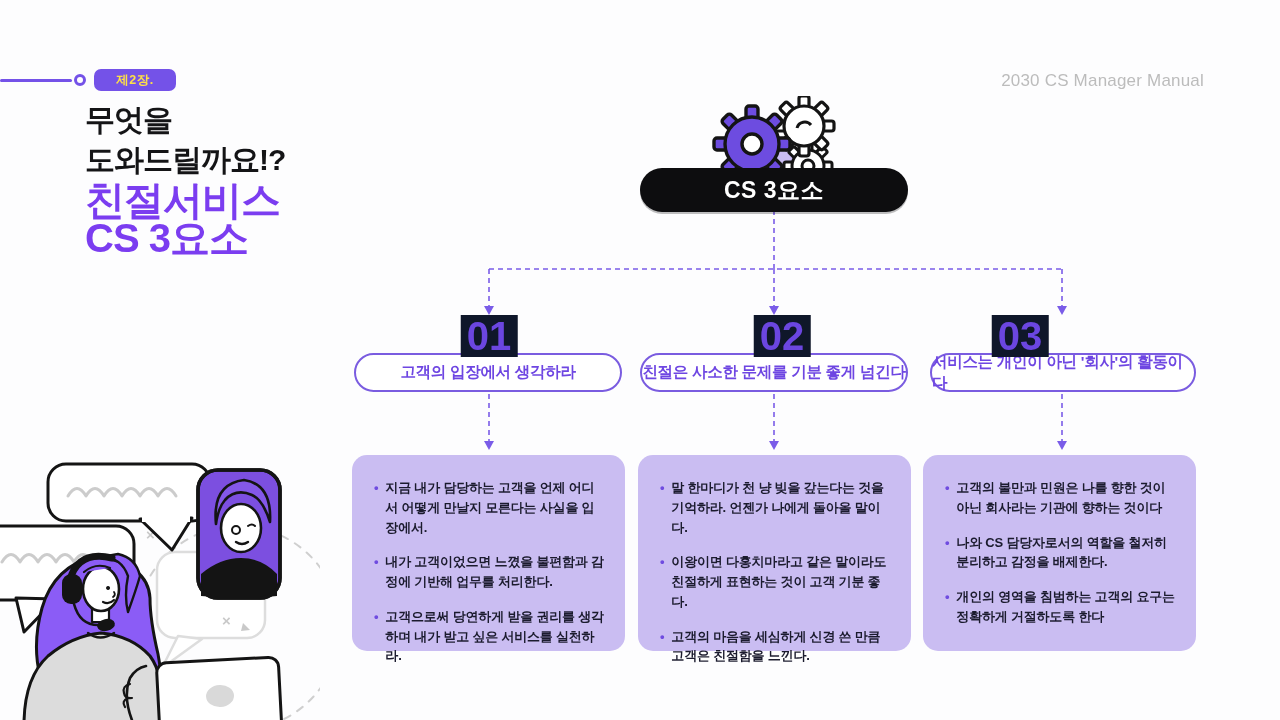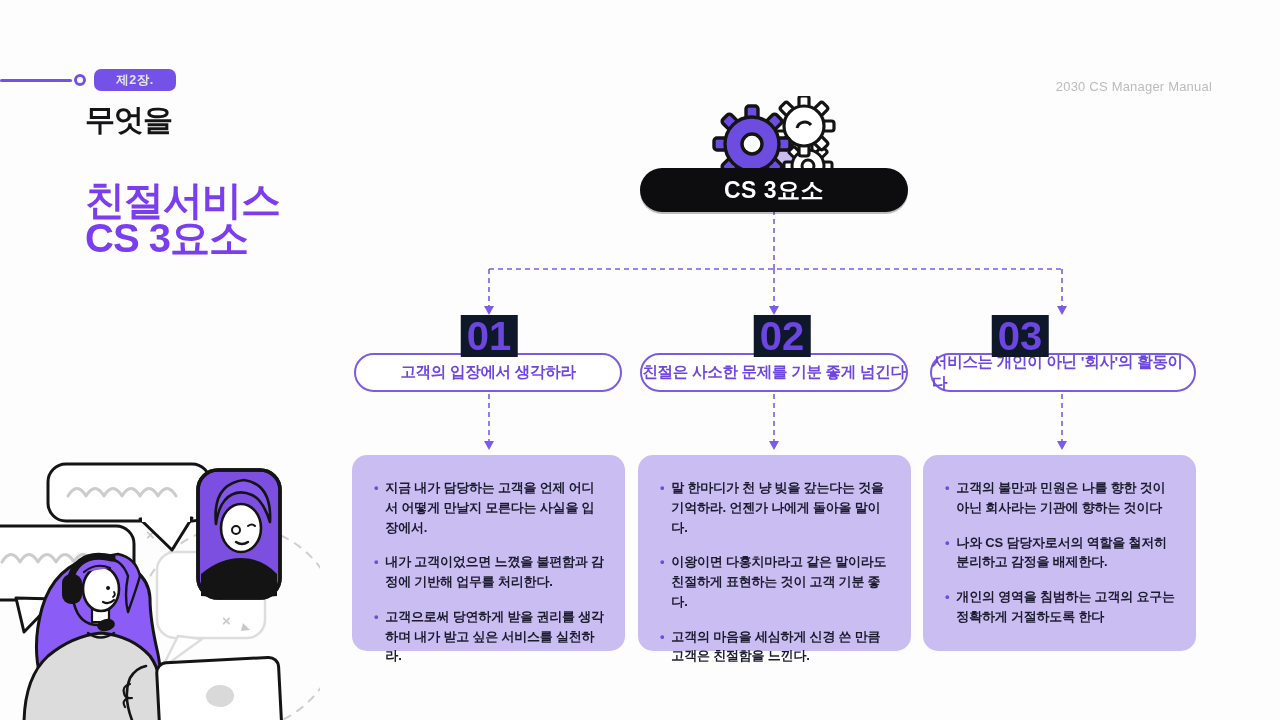--- a/index.html
+++ b/index.html
@@ -9,25 +9,25 @@
     font-family:"Liberation Sans","DejaVu Sans",sans-serif;
     -webkit-font-smoothing:antialiased;
   }
   .abs{position:absolute;}
 
   
   .chapter-line{left:0;top:79px;width:72px;height:3px;background:#7452e8;border-radius:2px;}
   .chapter-nub{left:74px;top:74px;width:12px;height:12px;border:3px solid #7452e8;border-radius:8px;background:#fff;box-sizing:border-box;}
   .chapter-badge{
     left:94px;top:69px;width:82px;height:22px;background:#7452e8;border-radius:7px;
-    color:#e5e5e5;font-size:12.5px;font-weight:bold;display:flex;align-items:center;justify-content:center;letter-spacing:.5px;
+    color:#fde047;font-size:12.5px;font-weight:bold;display:flex;align-items:center;justify-content:center;letter-spacing:.5px;
   }
   .title-black{left:85px;top:100px;font-size:30px;line-height:40px;font-weight:900;color:#141416;letter-spacing:-1px;}
   .title-purple{left:85px;top:181px;font-size:40px;line-height:38px;font-weight:900;color:#7b3df0;letter-spacing:-1px;}
-  .watermark{right:68px;top:71px;font-size:13px;color:#bcbcbc;letter-spacing:.2px;margin-top:8px;}
+  .watermark{right:76px;top:71px;font-size:17px;color:#bcbcbc;letter-spacing:.2px;}
 
   
   .connector-layer{left:0;top:0;width:1280px;height:720px;pointer-events:none;z-index:0;}
   .gears{left:700px;top:96px;width:150px;height:92px;z-index:1;}
   .root-pill{
     left:640px;top:168px;width:268px;height:44px;background:#0d0d0f;border-radius:22px;
     display:flex;align-items:center;justify-content:center;color:#fff;font-size:23px;font-weight:bold;
     letter-spacing:.5px;z-index:2;box-shadow:0 2px 0 rgba(0,0,0,.25);
   }
   .col-number{
@@ -77,20 +77,21 @@
   </g>
 </svg>
 
 <div class="abs chapter-line"></div>
 <div class="abs chapter-nub"></div>
 <div class="abs chapter-badge">
   <span>제2장.</span>
 </div>
 <div class="abs title-black">
   <div>무엇을</div>
+  <div>도와드릴까요!?</div>
 </div>
 <div class="abs title-purple">
   <div>친절서비스</div>
   <div>CS 3요소</div>
 </div>
 <div class="abs watermark">2030 CS Manager Manual</div>
 
 <svg class="abs gears" viewBox="0 0 150 92">
   <ellipse cx="74" cy="68" rx="36" ry="18" fill="#c9bcf2"></ellipse>
 

